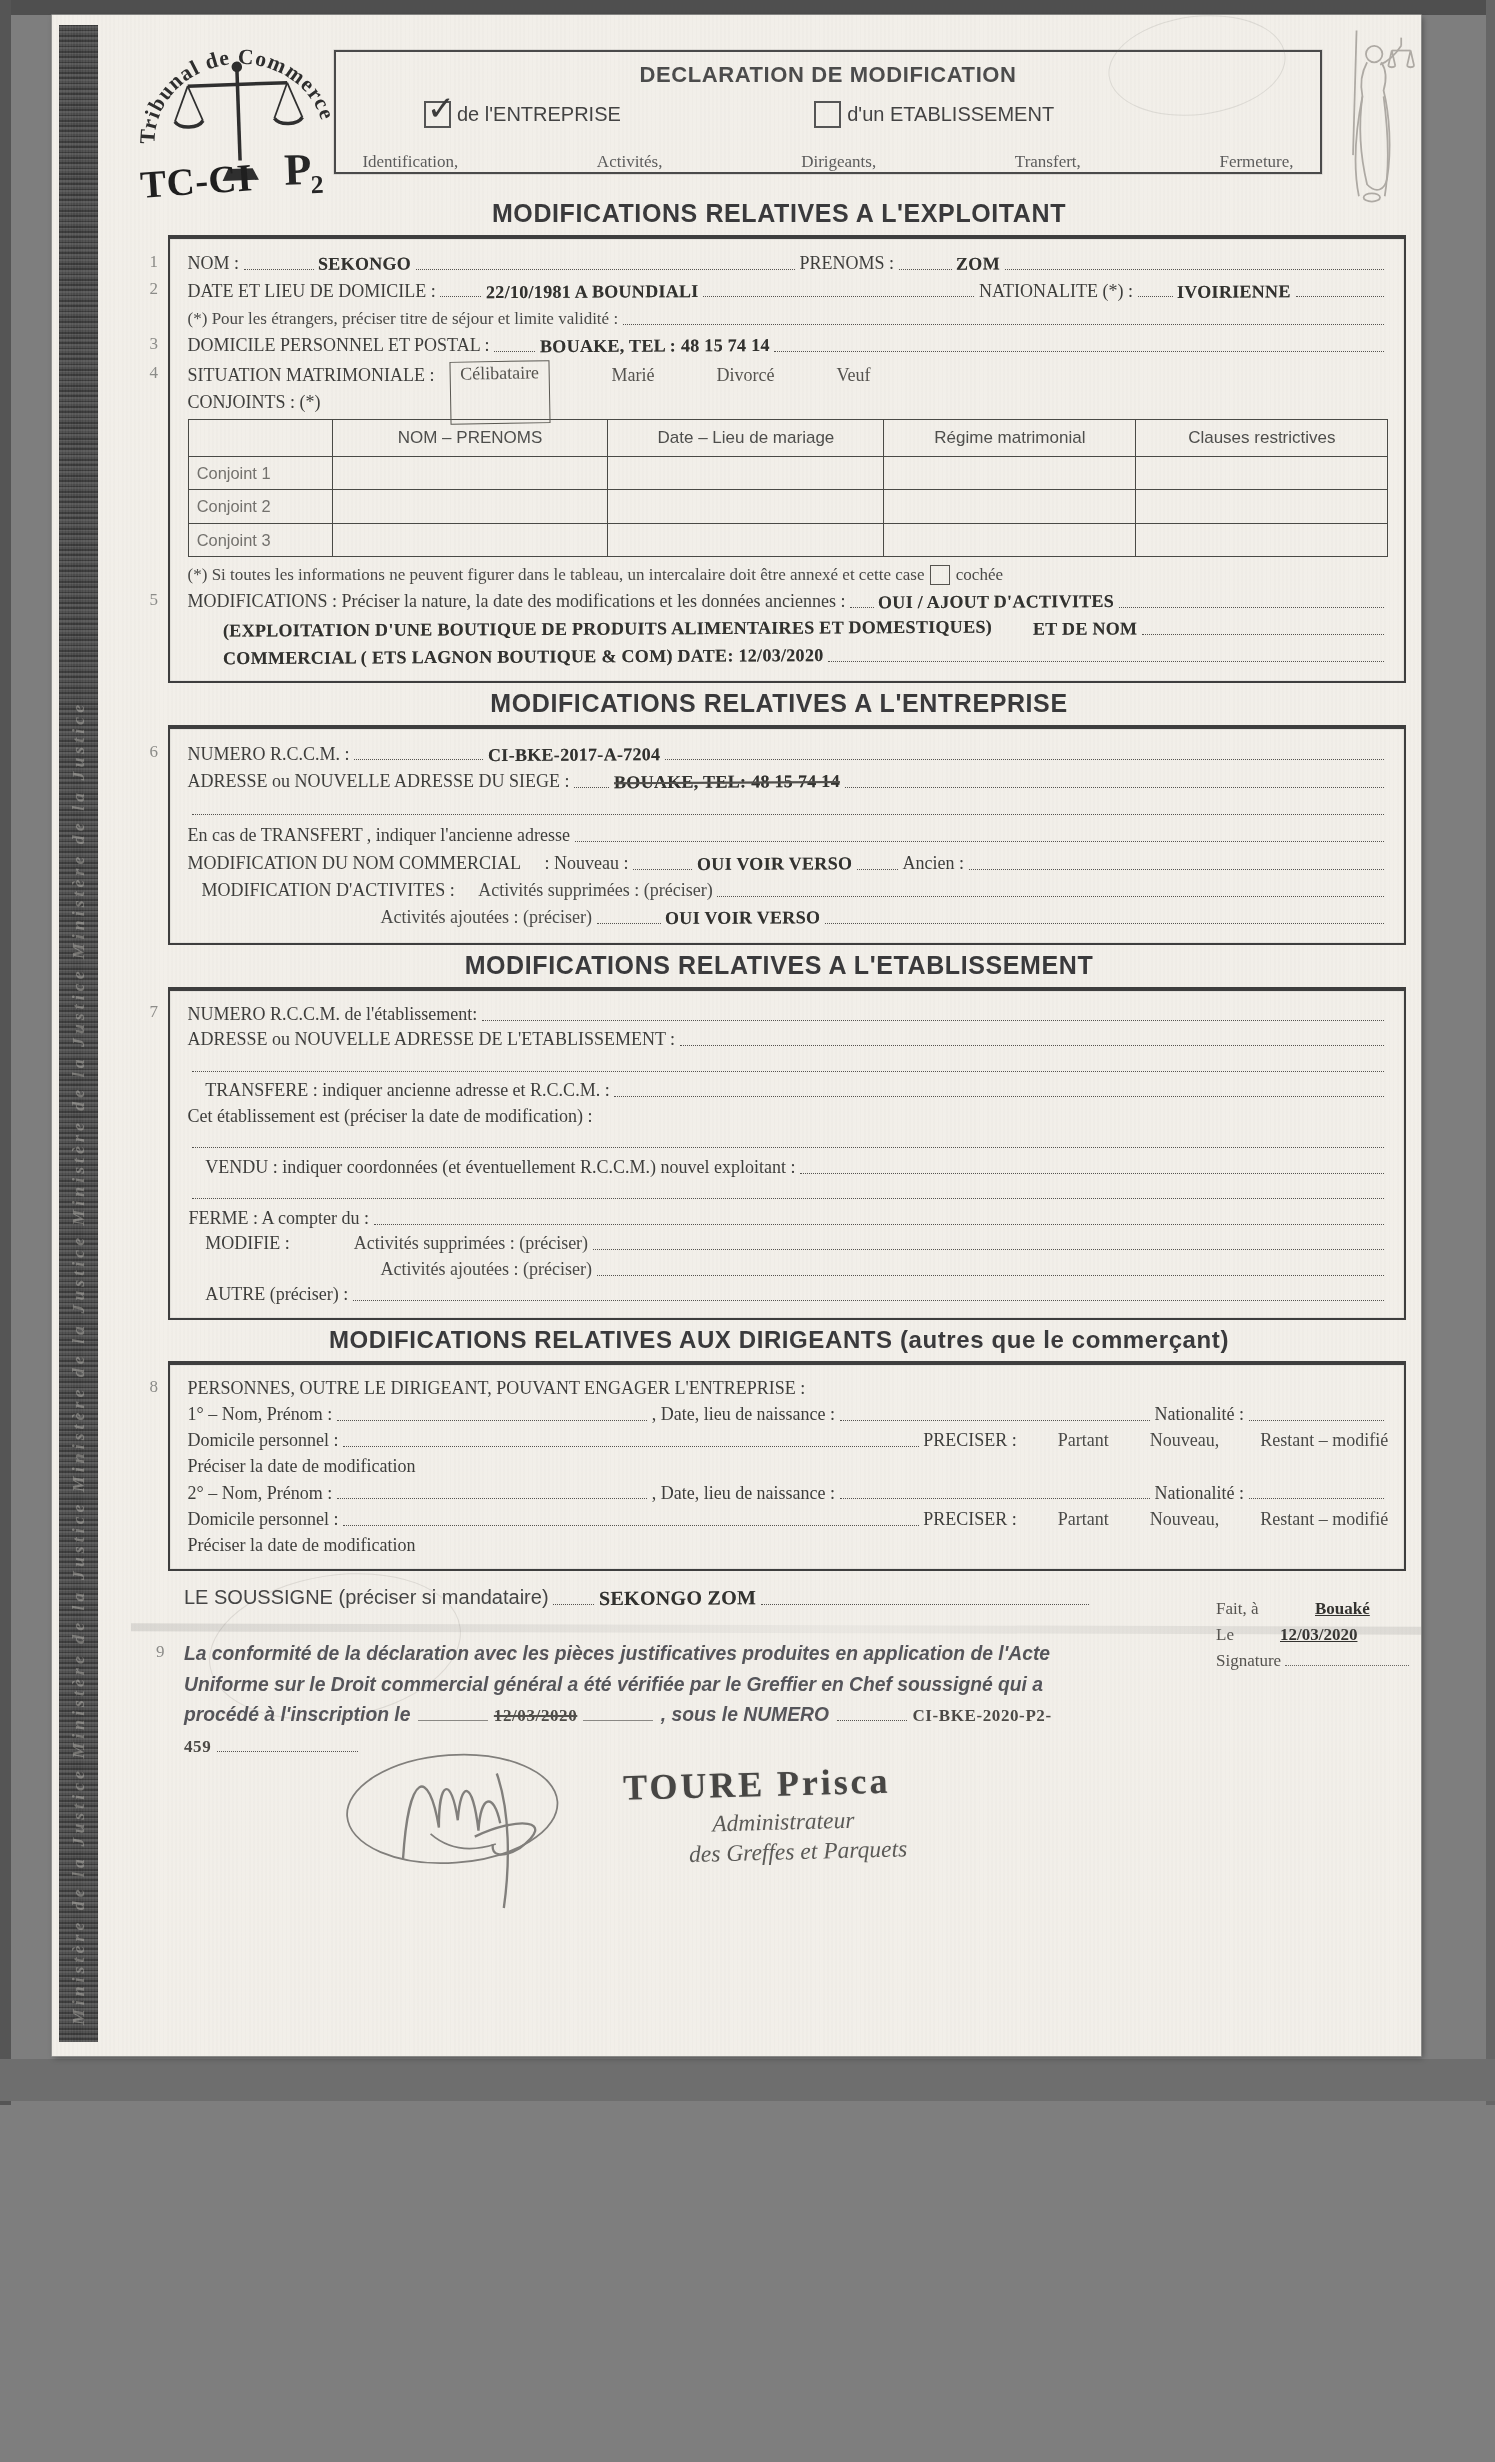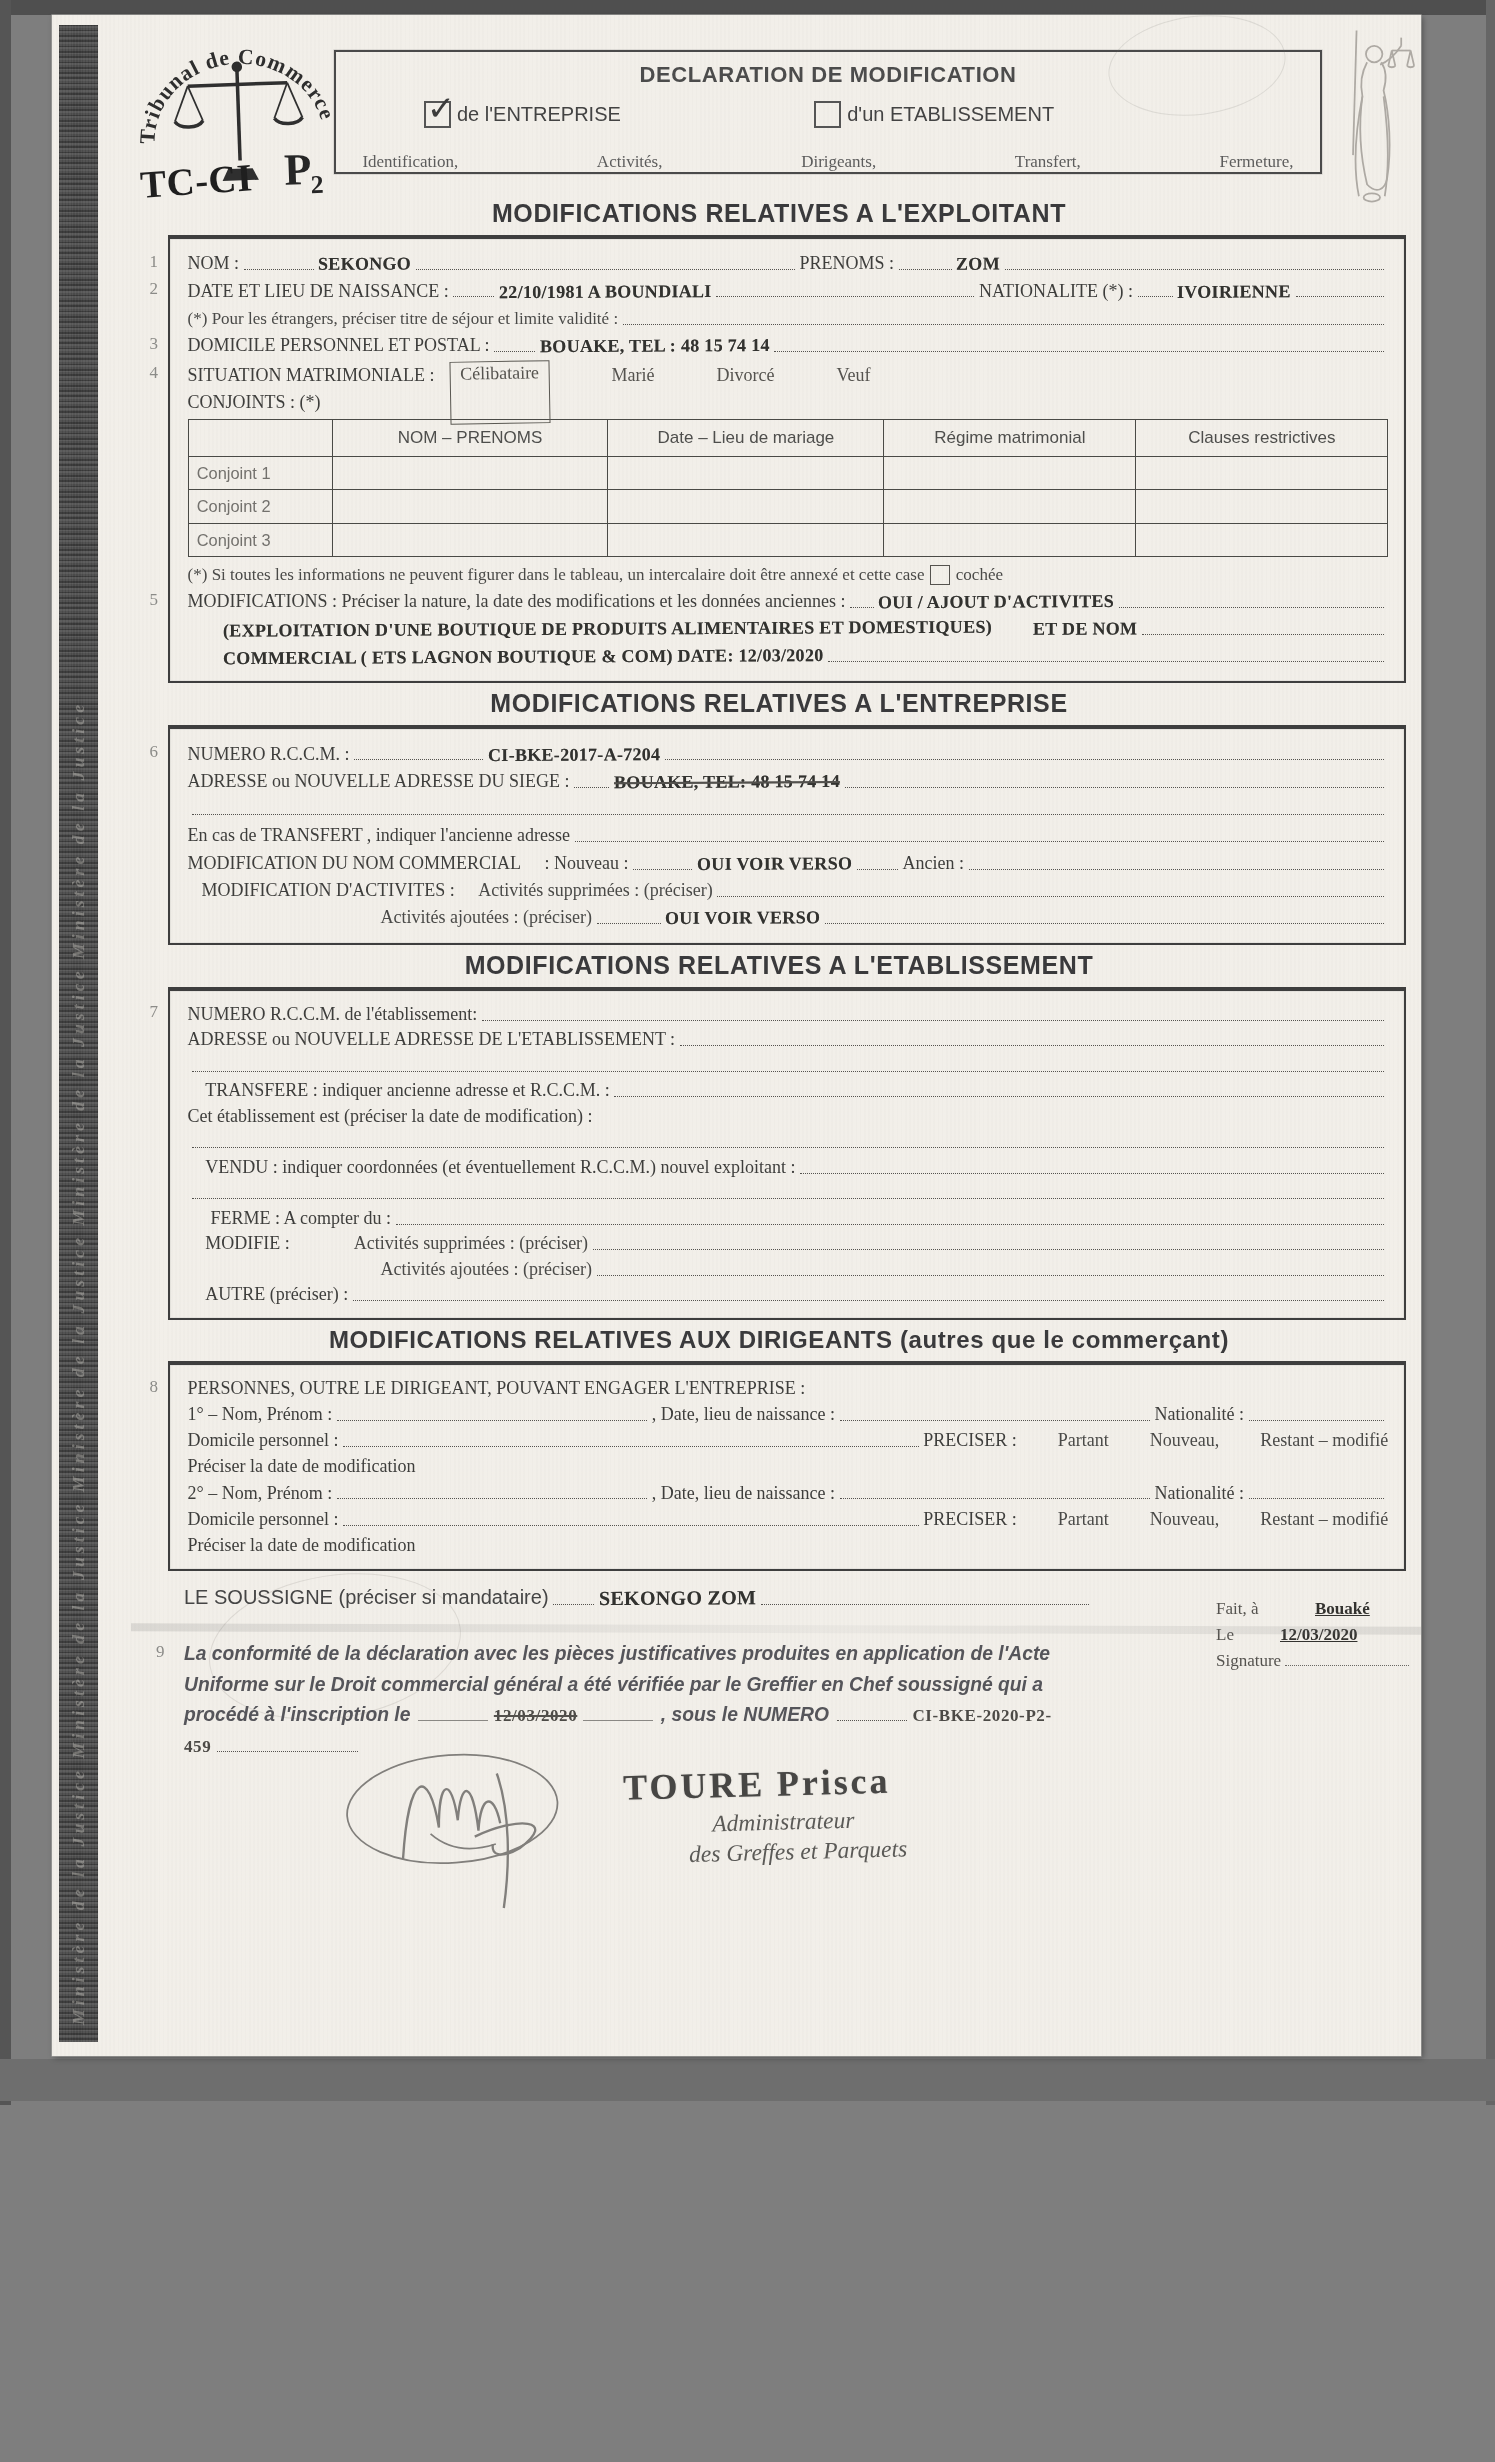--- a/index.html
+++ b/index.html
@@ -191,21 +191,21 @@
           <span class="dots fx" style="width:70px"></span>
           <span class="val">SEKONGO</span>
           <span class="dots"></span>
           <span class="lbl">PRENOMS :</span>
           <span class="dots fx" style="width:53px"></span>
           <span class="val">ZOM</span>
           <span class="dots"></span>
         </div>
         <div class="row">
           <span class="mnum">2</span>
-          <span class="lbl">DATE ET LIEU DE NAISSANCE :</span>
+          <span class="lbl">DATE ET LIEU DE DOMICILE :</span>
           <span class="dots fx" style="width:41px"></span>
           <span class="val">22/10/1981 A BOUNDIALI</span>
           <span class="dots"></span>
           <span class="lbl">NATIONALITE (*) :</span>
           <span class="dots fx" style="width:35px"></span>
           <span class="val">IVOIRIENNE</span>
           <span class="dots fx" style="width:88px"></span>
         </div>
         <div class="row">
           <span class="lbl note">(*) Pour les étrangers, préciser titre de séjour et limite validité :</span>
@@ -363,21 +363,21 @@
             <span class="dots"></span>
           </div>
         <div class="row">
           <span class="lbl indent1" style="margin-left:17.6px">VENDU : indiquer coordonnées (et éventuellement R.C.C.M.) nouvel exploitant :</span>
           <span class="dots"></span>
         </div>
         <div class="row">
             <span class="dots"></span>
           </div>
         <div class="row">
-          <span class="lbl indent1" style="margin-left:23px">FERME : A compter du :</span>
+          <span class="lbl indent1" style="margin-left:1px">FERME : A compter du :</span>
           <span class="dots"></span>
         </div>
         <div class="row">
           <span class="lbl indent1" style="margin-left:17.6px">MODIFIE :</span>
           <span class="gap110"></span>
           <span class="lbl sub">Activités supprimées : (préciser)</span>
           <span class="dots"></span>
         </div>
         <div class="row">
           <span class="lbl sub" style="margin-left:193px">Activités ajoutées : (préciser)</span>

